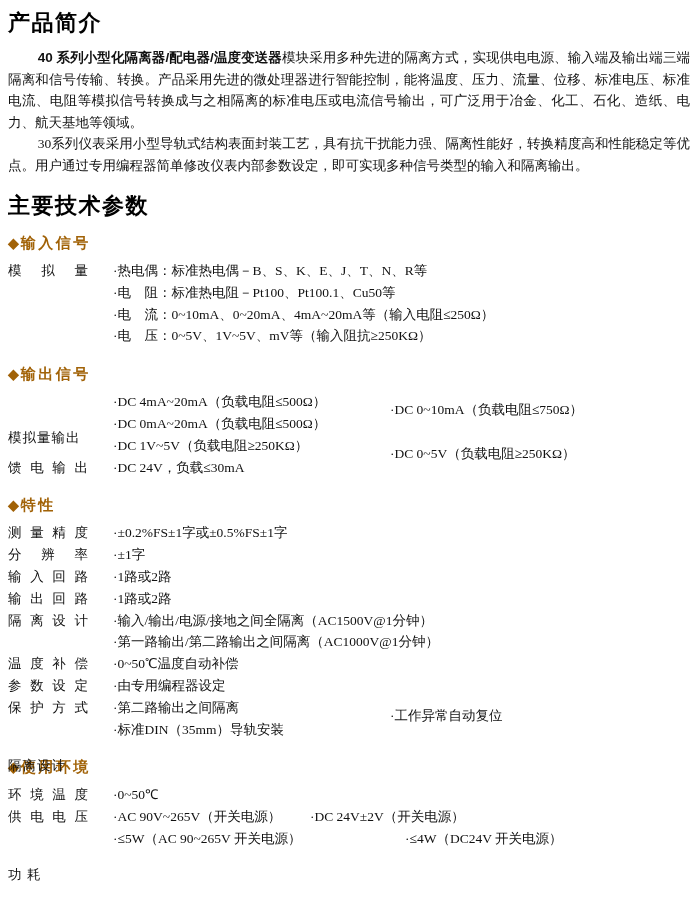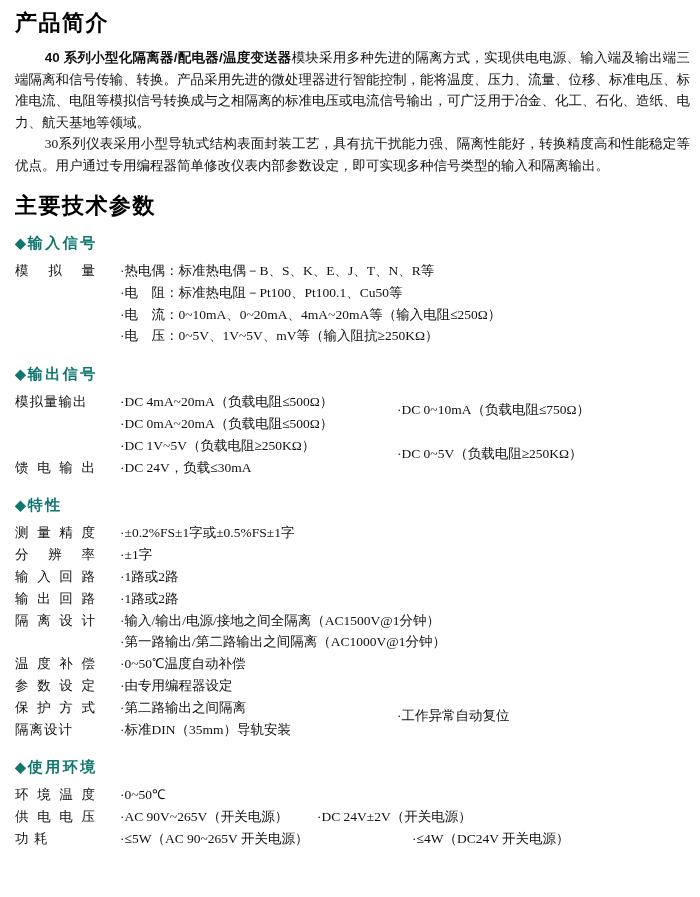--- a/index.html
+++ b/index.html
@@ -1,20 +1,20 @@
 <!DOCTYPE html>
 <html><head>
 <meta charset="utf-8">
 <style>
   html,body { margin:0; padding:0; background:#ffffff; }
   .page {
     position:relative;
     width:700px; height:897px;
     box-sizing:border-box;
-    padding:6px 10px 0 15px;
+    padding:6px 10px 0 8px;
     background:#ffffff;
     color:#111111;
     font-family:"Liberation Serif", serif;
     overflow:hidden;
   }
   h1.doc-h1 {
     font-family:"Liberation Sans", sans-serif;
     font-weight:bold;
     font-size:22px;
     letter-spacing:1.5px;
@@ -31,42 +31,42 @@
   }
   .b {
     font-family:"Liberation Sans", sans-serif;
     font-weight:bold;
   }
   h2.sechead {
     font-size:15px;
     font-weight:bold;
     letter-spacing:2.5px;
     margin:18px 0 7px 0;
-    color:#0f766e;
+    color:#a16207;
   }
   h2.sechead.first { margin-top:13px; }
   .marker { letter-spacing:0; margin-right:2px; font-size:14px; }
   .row {
     position:relative;
     padding-left:105px;
     font-size:13.5px;
     line-height:21.8px;
     min-height:21.8px;
     white-space:nowrap;
   }
   .lbl {
     position:absolute; left:0; top:0;
     width:80px;
     display:inline-block;
   }
   .lbl.just {
     text-align:justify;
     text-align-last:justify;
   }
-  .lbl.plain { letter-spacing:1px; }
+  .lbl.plain { letter-spacing:1px;margin-top:36px; }
   .v2 { position:absolute; top:0; }
   .v2.ca { left:382px;margin-top:8px; }   
   .v2.cb { left:302px; }   
   .v2.cc { left:397px; }   
 </style>
 </head>
 <body>
 
 <div class="page">
 

